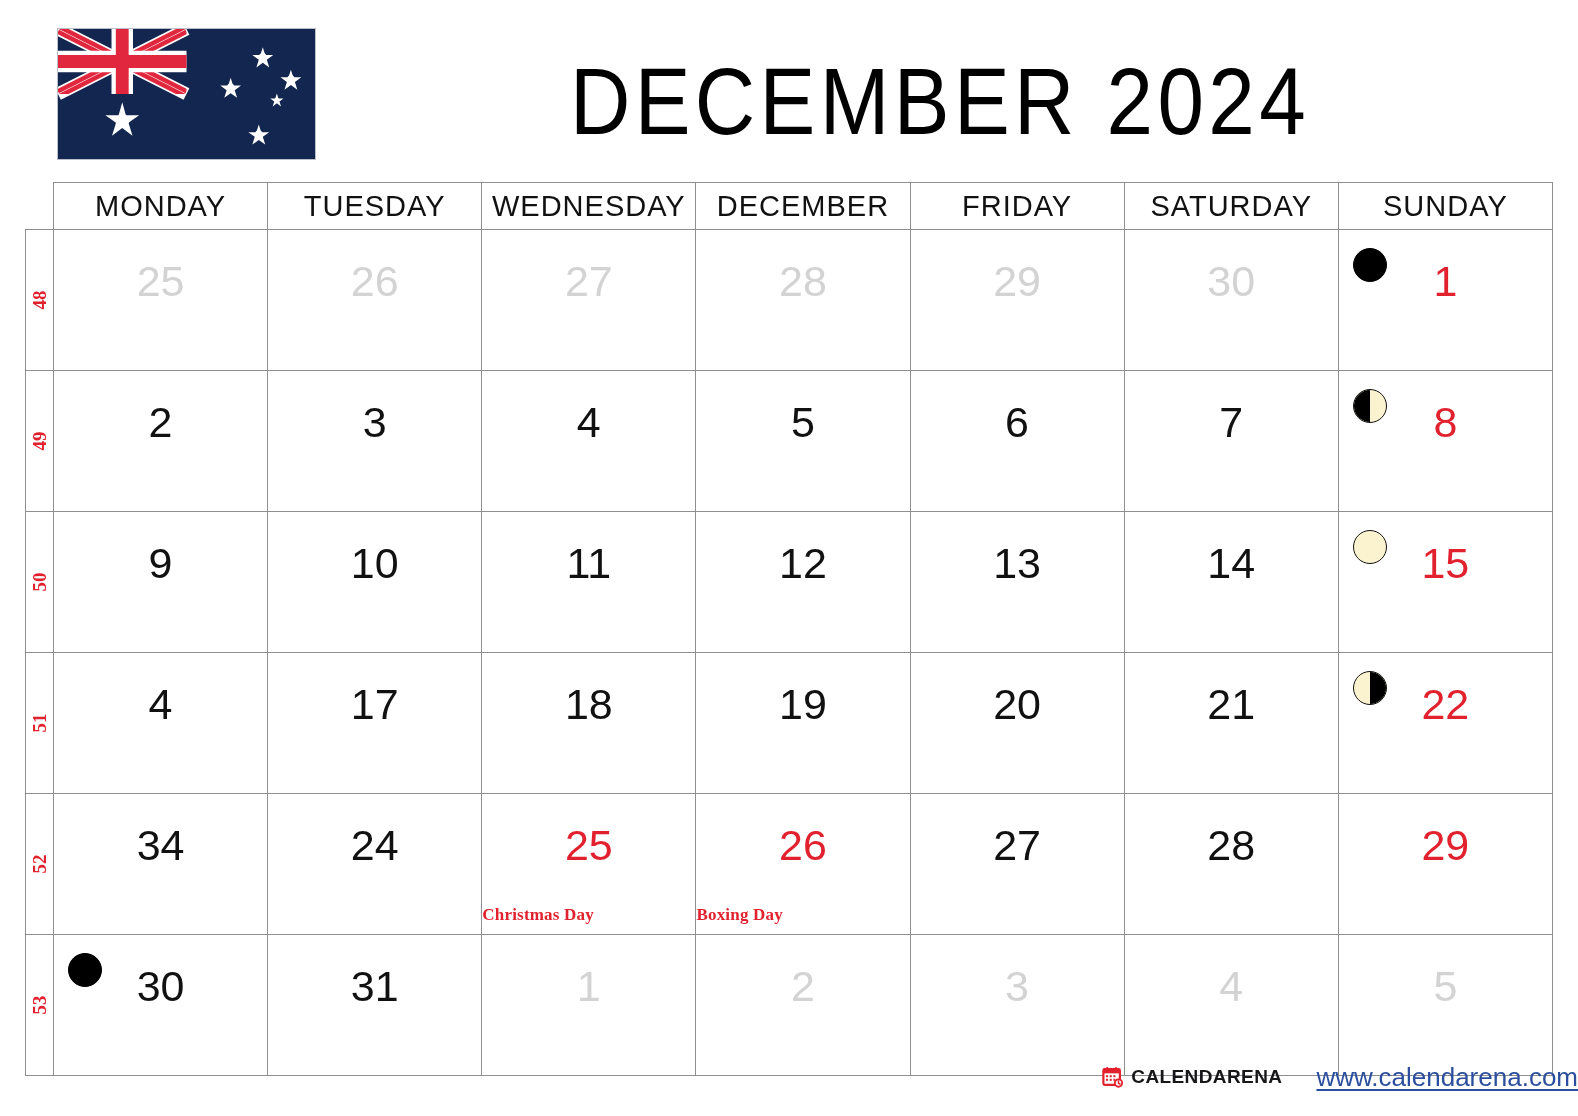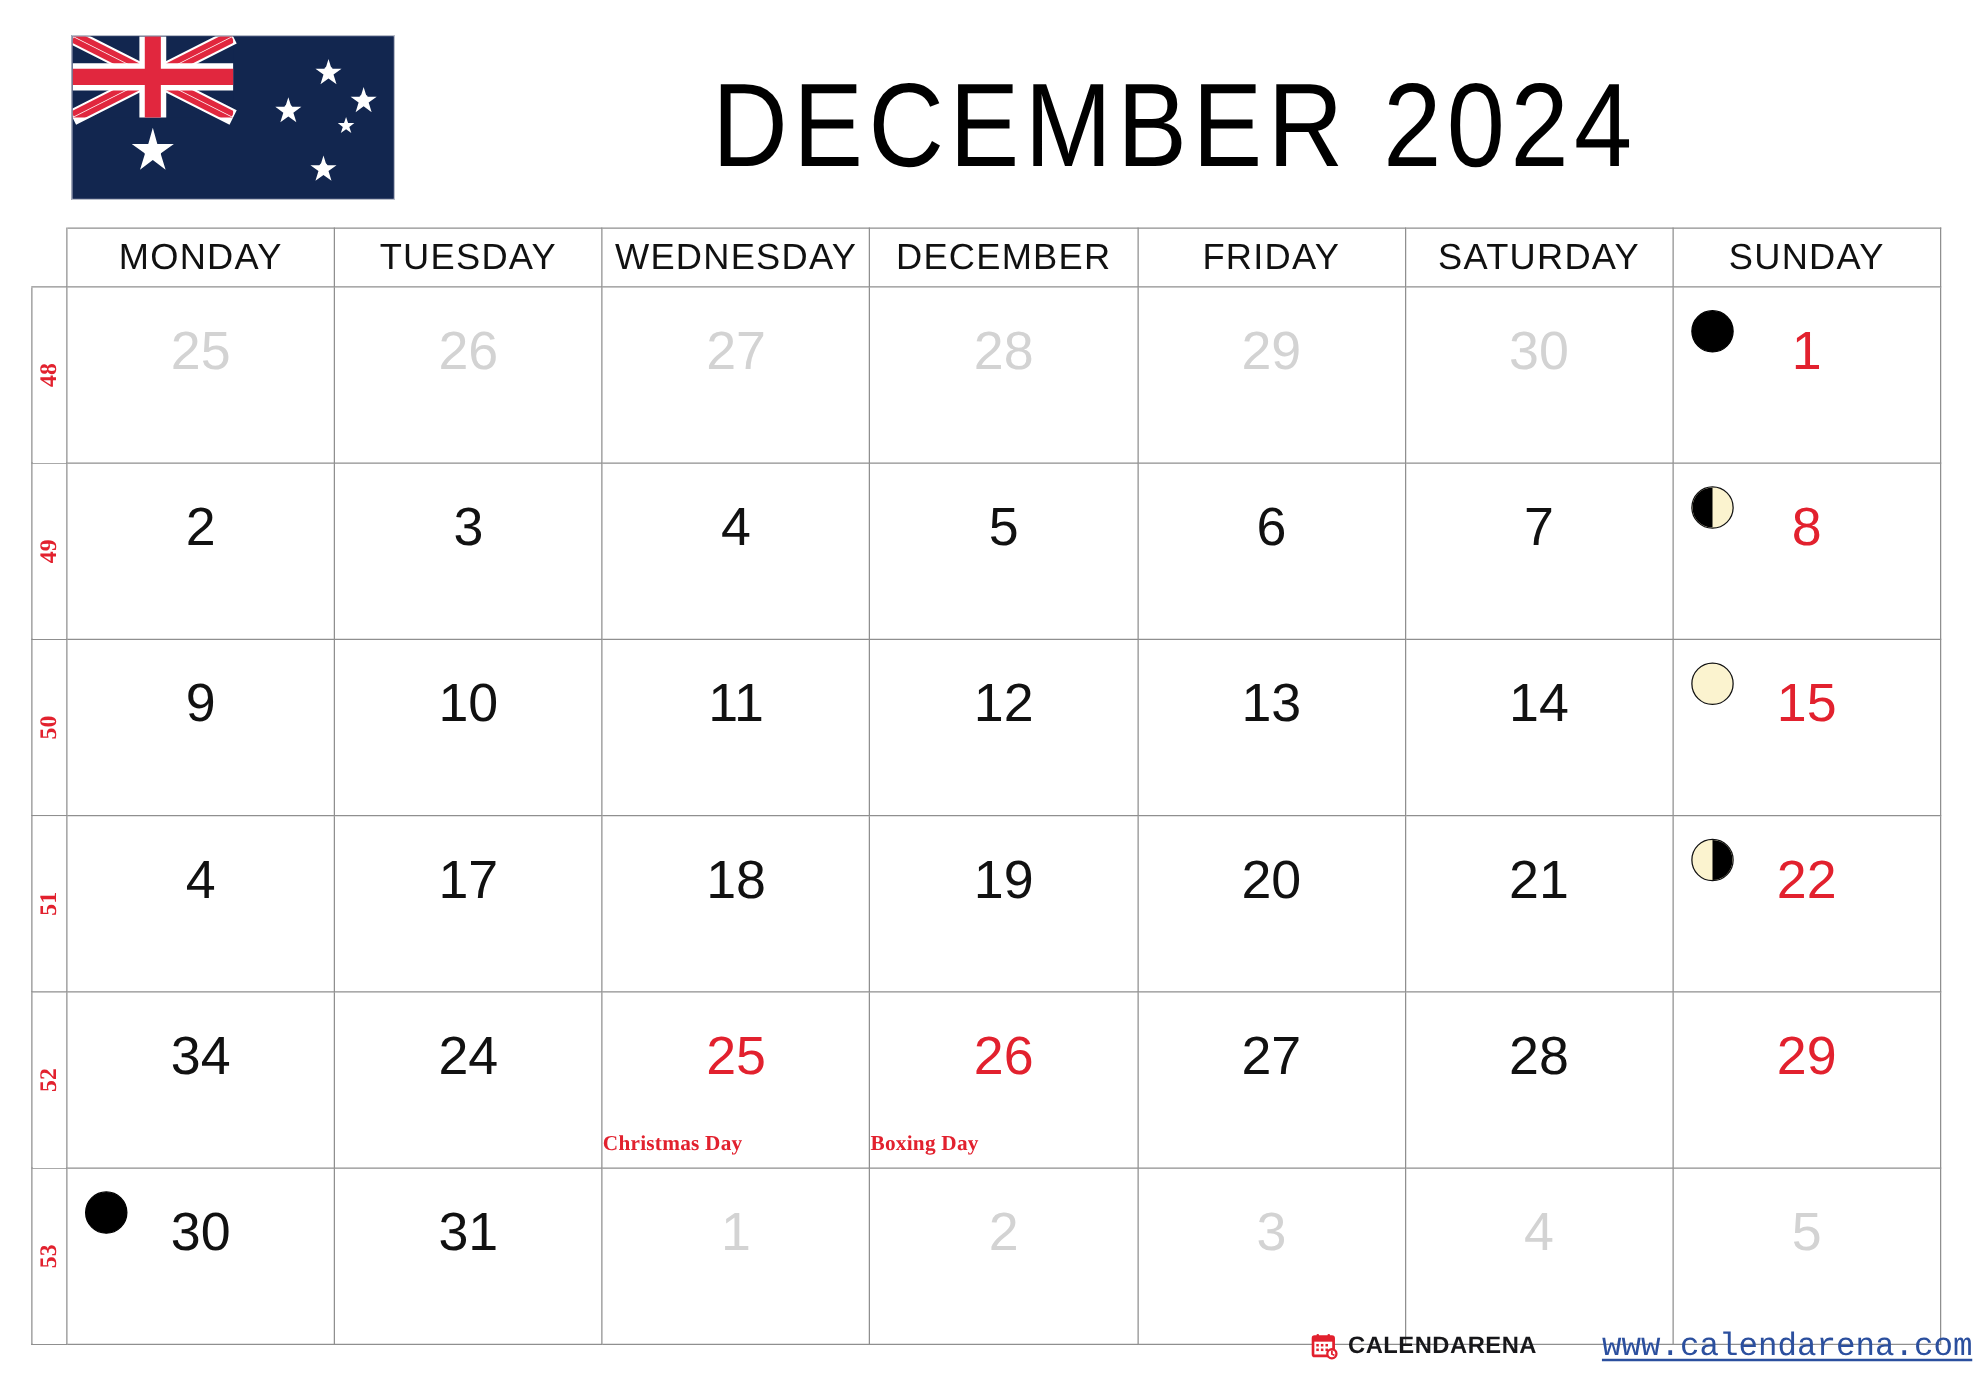--- a/index.html
+++ b/index.html
@@ -213,22 +213,22 @@
   }
   .cal-icon { width: 22px; height: 22px; display: block; }
   .brand-name {
     font-family: "Liberation Sans", sans-serif;
     font-size: 19px;
     font-weight: 700;
     letter-spacing: 0.4px;
     color: #17171a;
   }
   .site-link {
-    margin-left: 38px;
-    font-family: Liberation Mono, monospace;
+    margin-left: 20px;
+    font-family: Liberation Sans, sans-serif;
     font-size: 26px;
     color: #2b4f9e;
     text-decoration: underline;
     text-underline-offset: 3px;
   }
 </style>
 </head>
 <body>
 
 <div id="page">

